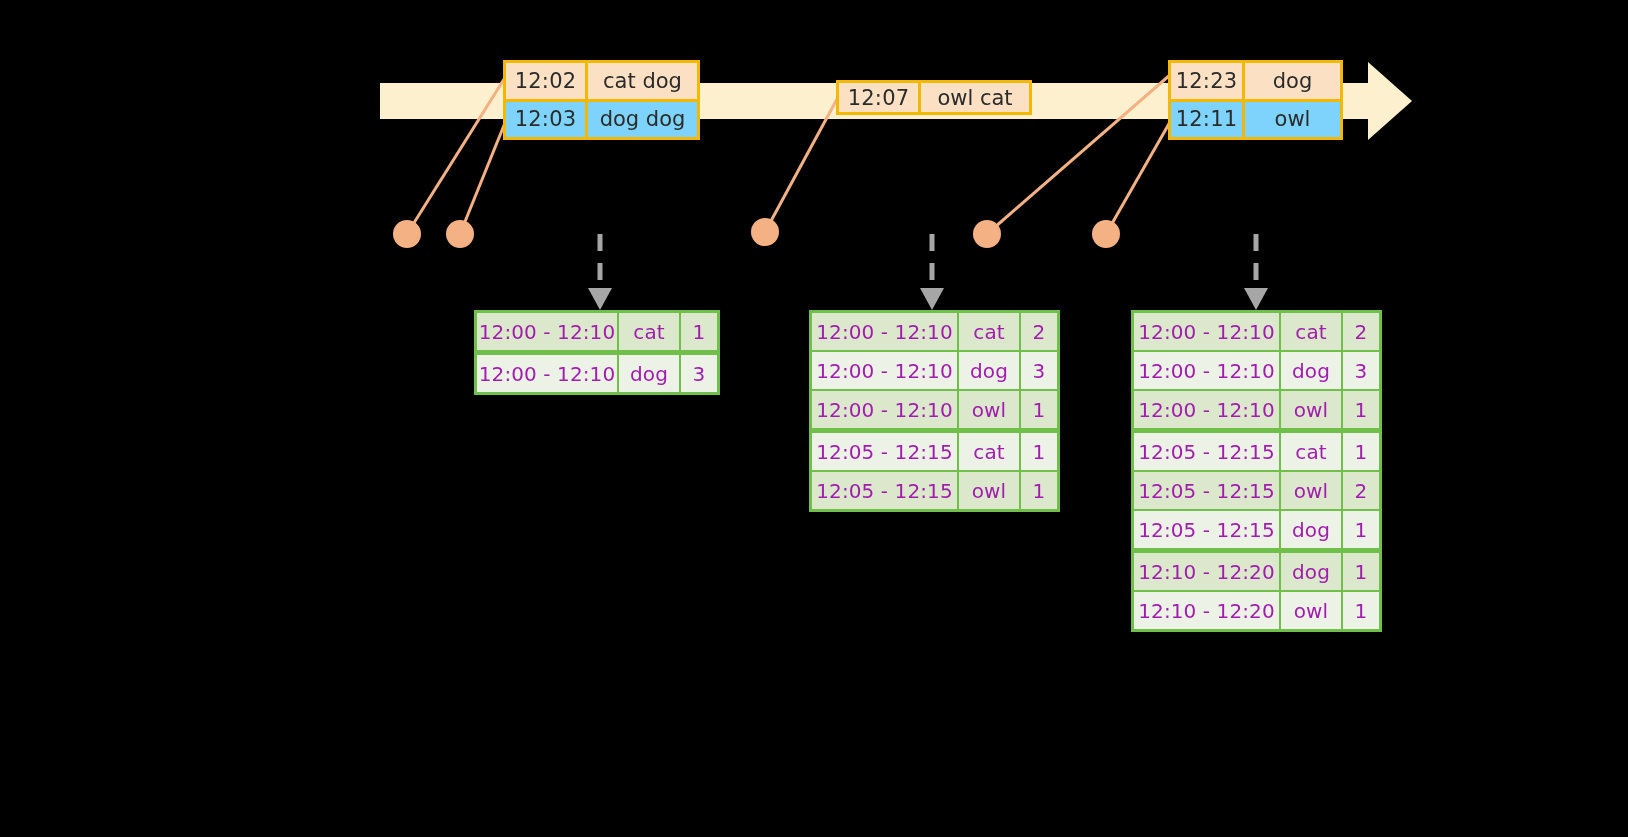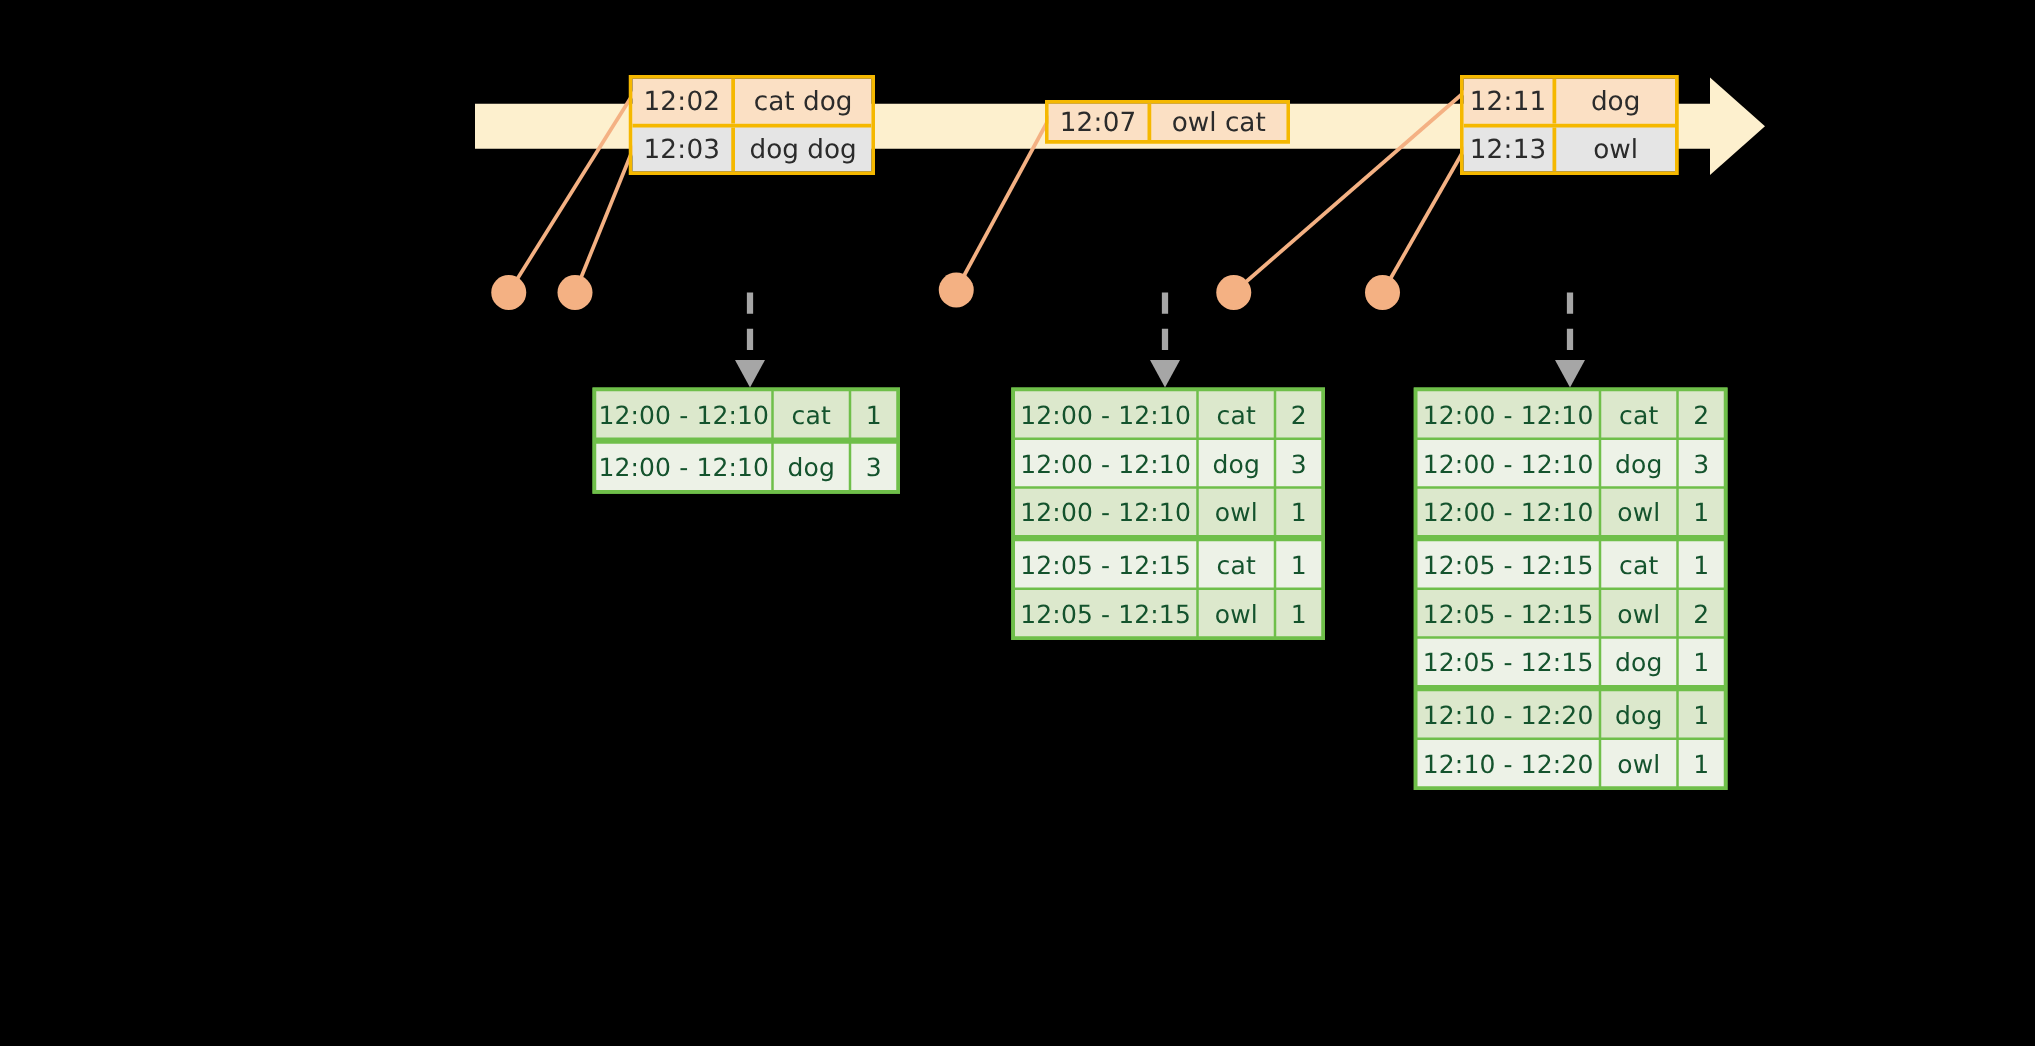--- a/index.html
+++ b/index.html
@@ -38,21 +38,21 @@
   }
   .event-row {
     display: flex;
     flex: 1 1 0;
     min-height: 0;
   }
   .event-row + .event-row {
     border-top: 3px solid #F5B800;
   }
   .event-row.shade  { background: #FBE0C4; }
-  .event-row.plain  { background: #e5e5e5; }
+  .event-row.plain  { background: #7dd3fc; }
   .ev-time {
     border-right: 3px solid #F5B800;
     display: flex;
     align-items: center;
     justify-content: center;
     box-sizing: border-box;
     font-size: 21px;
     color: #2B2B2B;
     letter-spacing: .2px;
   }
@@ -84,21 +84,21 @@
   .res-row + .res-row { margin-top: 2px; }
   .res-row.grpend + .res-row { margin-top: 5px; }
   .res-row.shade .cell { background: #DCE8CC; }
   .res-row.plain .cell { background: #EDF2E7; }
   .cell {
     display: flex;
     align-items: center;
     justify-content: center;
     box-sizing: border-box;
     font-size: 20px;
-    color: #14532d;
+    color: #a21caf;
     letter-spacing: .1px;
   }
   .cell + .cell { margin-left: 2px; }
   .c-window { }
   .c-word   { }
   .c-count  { }
 </style>
 </head>
 <body>
 
@@ -149,25 +149,25 @@
 
   <div class="event-box" style="left:836px; top:80px; width:196px; height:35px;">
     <div class="event-row shade">
       <div class="ev-time" style="width:82px;">12:07</div>
       <div class="ev-words">owl cat</div>
     </div>
   </div>
 
   <div class="event-box" style="left:1168px; top:60px; width:175px; height:80px;">
     <div class="event-row shade">
+      <div class="ev-time" style="width:74px;">12:23</div>
+      <div class="ev-words">dog</div>
+    </div>
+    <div class="event-row plain">
       <div class="ev-time" style="width:74px;">12:11</div>
-      <div class="ev-words">dog</div>
-    </div>
-    <div class="event-row plain">
-      <div class="ev-time" style="width:74px;">12:13</div>
       <div class="ev-words">owl</div>
     </div>
   </div>
 
   <div class="result-table" style="left:474px; top:310px;">
     <div class="res-row shade grpend">
       <div class="cell c-window" style="width:140px;">12:00 - 12:10</div>
       <div class="cell c-word" style="width:60px;">cat</div>
       <div class="cell c-count" style="width:36px;">1</div>
     </div>

